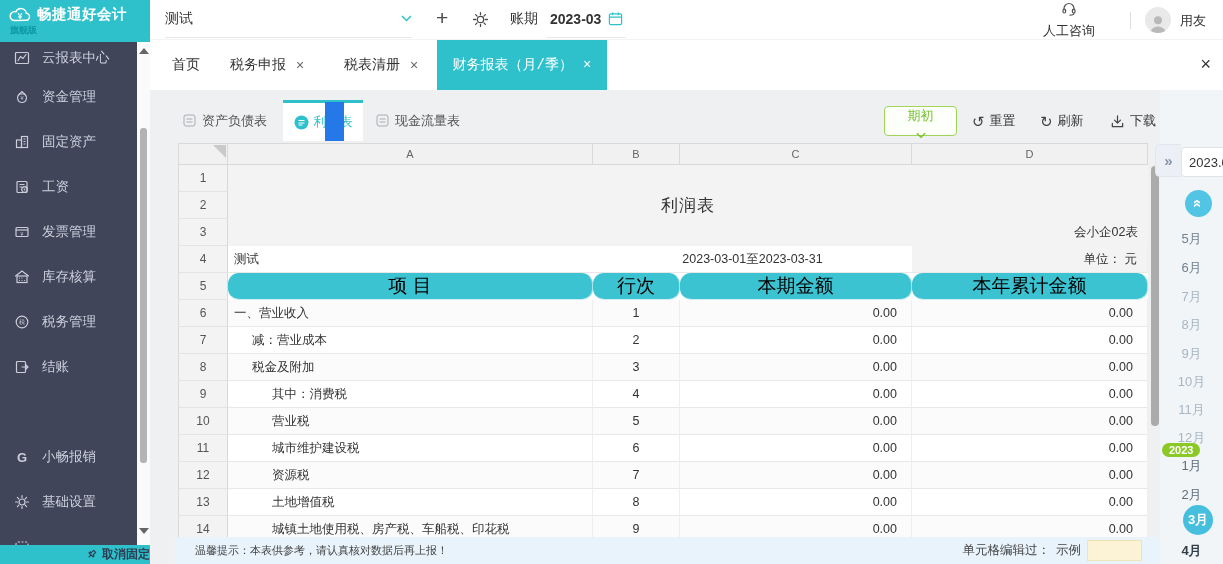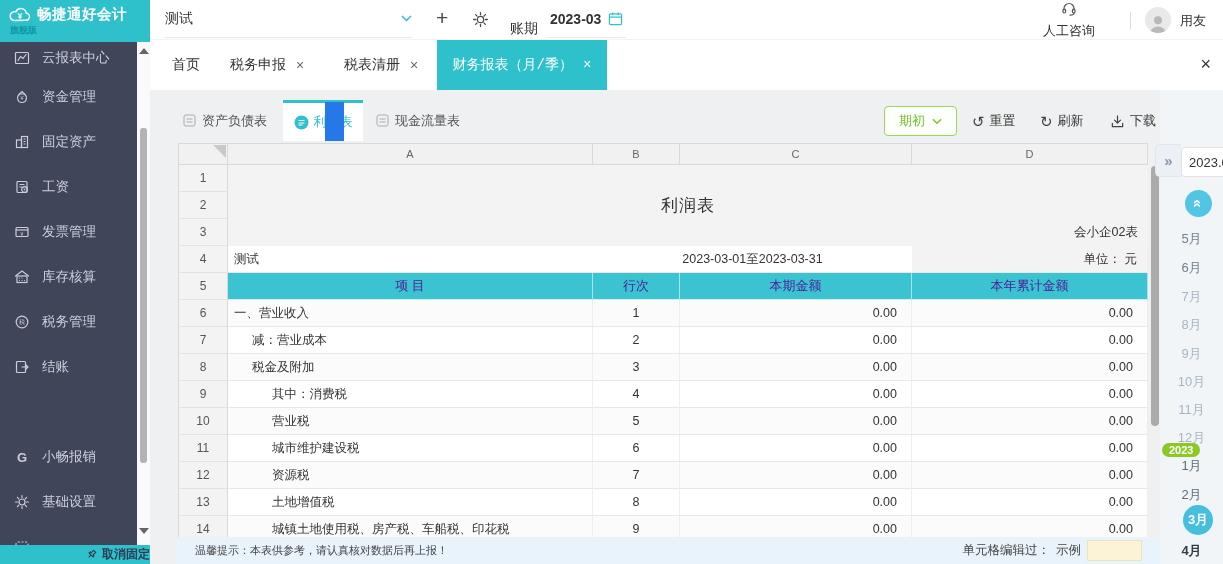--- a/index.html
+++ b/index.html
@@ -20,61 +20,61 @@
   .sb-arrow-up { position:absolute; left:139px; top:48px; width:0; height:0; border-left:5px solid transparent; border-right:5px solid transparent; border-bottom:6px solid #666; }
   .sb-thumb { position:absolute; left:140px; top:128px; width:7px; height:335px; background:#b3b3b3; border-radius:3px; }
   .sb-arrow-dn { position:absolute; left:139px; top:528px; width:0; height:0; border-left:5px solid transparent; border-right:5px solid transparent; border-top:6px solid #666; }
   .pin-bar { position:absolute; left:0; top:545px; width:150px; height:19px; background:#2ec1cc; display:flex; align-items:center; justify-content:flex-end; gap:4px; color:#2e3a50; font-size:12px; font-weight:bold; cursor:pointer; }
 
   
   .topbar { position:absolute; left:150px; top:0; width:1073px; height:40px; background:#fff; border-bottom:1px solid #f3f3f3; }
   .account { position:absolute; left:15px; top:0; width:247px; height:38px; border-bottom:1px solid #e8e8e8; display:flex; align-items:center; justify-content:space-between; font-size:14px; color:#333; cursor:pointer; }
   .plus-btn { position:absolute; left:286px; top:6px; font-size:21px; color:#4a4a4a; cursor:pointer; }
   .gear-btn { position:absolute; left:322px; top:11px; cursor:pointer; }
-  .period { position:absolute; left:360px; top:0; height:38px; display:flex; align-items:flex-end; gap:9px; font-size:14px; color:#333; }
+  .period { position:absolute; left:360px; top:0; height:38px; display:flex; align-items:center; gap:9px; font-size:14px; color:#333; }
   .period-value { display:flex; align-items:center; gap:7px; height:38px; border-bottom:1px solid #e8e8e8; padding:0 3px; cursor:pointer;font-weight:bold; }
   .consult { position:absolute; left:893px; top:0; height:40px; display:flex; align-items:center; gap:6px; font-size:13px; color:#333; cursor:pointer;flex-direction:column; }
   .tdivider { position:absolute; left:980px; top:12px; width:1px; height:17px; background:#ddd; }
   .avatar { position:absolute; left:995px; top:7px; width:26px; height:26px; border-radius:50%; background:#e9e9e9; display:flex; align-items:flex-end; justify-content:center; overflow:hidden; cursor:pointer; }
   .username { position:absolute; left:1030px; top:12px; font-size:13px; color:#333; cursor:pointer; }
 
   
   .tabbar { position:absolute; left:150px; top:40px; width:1073px; height:50px; background:#fff; }
   .tab { position:absolute; top:0; height:50px; display:flex; align-items:center; gap:10px; font-size:14px; color:#333; cursor:pointer; }
   .tab .x { font-size:14px; color:#666; }
   .tab-active { background:#2ec1cc; color:#fff; justify-content:center;font-family:Liberation Mono, monospace; }
   .tab-active .x { color:#fff; }
   .close-all { position:absolute; right:12px; top:14px; font-size:18px; color:#333; cursor:pointer; }
 
   
   .workspace { position:absolute; left:150px; top:90px; width:1073px; height:474px; background:#eef0f1; }
   .subtab { position:absolute; top:10px; height:41px; display:flex; align-items:center; gap:6px; font-size:13px; color:#555; cursor:pointer; }
   .subtab-active { position:absolute; left:133px; top:10px; width:80px; height:41px; background:#fff; border-top:3px solid #2ec1cc; display:flex; align-items:center; justify-content:center; gap:5px; font-size:13px; color:#2ec1cc; cursor:pointer; }
   .cursor-rect { position:absolute; left:175px; top:12px; width:19px; height:39px; background:#2478e8; z-index:5; }
-  .btn-qichu { position:absolute; left:734px; top:16px; width:73px; height:30px; border:1px solid #9fd558; border-radius:4px; background:#fdfffa; display:flex; align-items:center; justify-content:center; gap:7px; font-size:13px; color:#76c32f; cursor:pointer; }
+  .btn-qichu { position:absolute; left:734px; top:16px; width:73px; height:30px; border:1px solid #9fd558; border-radius:4px; background:#fdfffa; display:flex; align-items:center; gap:7px; font-size:13px; color:#76c32f; cursor:pointer;flex-direction:column; }
   .tool-btn { position:absolute; top:20px; height:22px; display:flex; align-items:center; gap:5px; font-size:13px; color:#333; cursor:pointer; }
   .tool-glyph { font-size:15px; color:#444; line-height:1; }
 
   
   .sheet { position:absolute; left:28px; top:53px; width:970px; background:#fff; }
   .shead { display:flex; height:22px; }
   .ch { background:#f1f1f1; border-right:1px solid #d9d9d9; border-bottom:1px solid #d9d9d9; border-top:1px solid #d9d9d9; display:flex; align-items:center; justify-content:center; font-size:11px; color:#666; position:relative; }
   .ch:first-child { border-left:1px solid #d9d9d9; }
   .corner:after { content:""; position:absolute; right:1px; top:1px; width:0; height:0; border-top:13px solid #c9c9c9; border-left:13px solid transparent; }
   .w-rn { width:50px; flex:none; } .w-a { width:365px; flex:none; } .w-b { width:87px; flex:none; } .w-c { width:232px; flex:none; } .w-d { width:236px; flex:none; } .w-full { width:920px; flex:none; } .w-bc { width:319px; flex:none; }
   .srow { display:flex; height:27px; }
   .rn { width:50px; flex:none; background:#f3f3f3; border-right:1px solid #d9d9d9; border-bottom:1px solid #e3e3e3; border-left:1px solid #d9d9d9; display:flex; align-items:center; justify-content:center; font-size:12px; color:#555; }
   .gcell { background:#f3f3f3; display:flex; align-items:center; }
   .r2 .gcell { justify-content:center; font-size:17px; color:#333; letter-spacing:1px; }
   .r3 .gcell { justify-content:flex-end; padding-right:10px; font-size:12.5px; color:#333; }
   .cell { display:flex; align-items:center; font-size:12.5px; color:#333; background:#fff; border-bottom:1px solid #e8e8e8; border-right:1px solid #eee; }
   .a4 { padding-left:6px; border-right:none; }
   .bc4 { justify-content:center; border-right:none; }
   .d4 { background:#f3f3f3; justify-content:flex-end; padding-right:10px; }
-  .hrow .hc { background:#3cc3d2; border-right:1px solid rgba(255,255,255,.55); border-bottom:1px solid #cfeef3; color:#4c1d95; font-size:13px; display:flex; align-items:center; justify-content:center; }
+  .hrow .hc { background:#3cc3d2; border-right:1px solid rgba(255,255,255,.55); border-bottom:1px solid #cfeef3; color:#000000; font-size:19px; display:flex; align-items:center; justify-content:center;border-radius:11px; }
   .la { padding-left:6px; }
   .in1 { padding-left:24px; } .in2 { padding-left:44px; }
   .lb { justify-content:center; }
   .lc, .ld { justify-content:flex-end; padding-right:14px; }
   .drow.alt .cell { background:#fbfbfb; }
 
   .sheet-vscroll { position:absolute; left:1151px; top:166px; width:8px; height:260px; background:#ababab; border-radius:4px; }
 
   
   .footer { position:absolute; left:175px; top:537px; width:985px; height:27px; background:#e8f3fb; z-index:6; }

